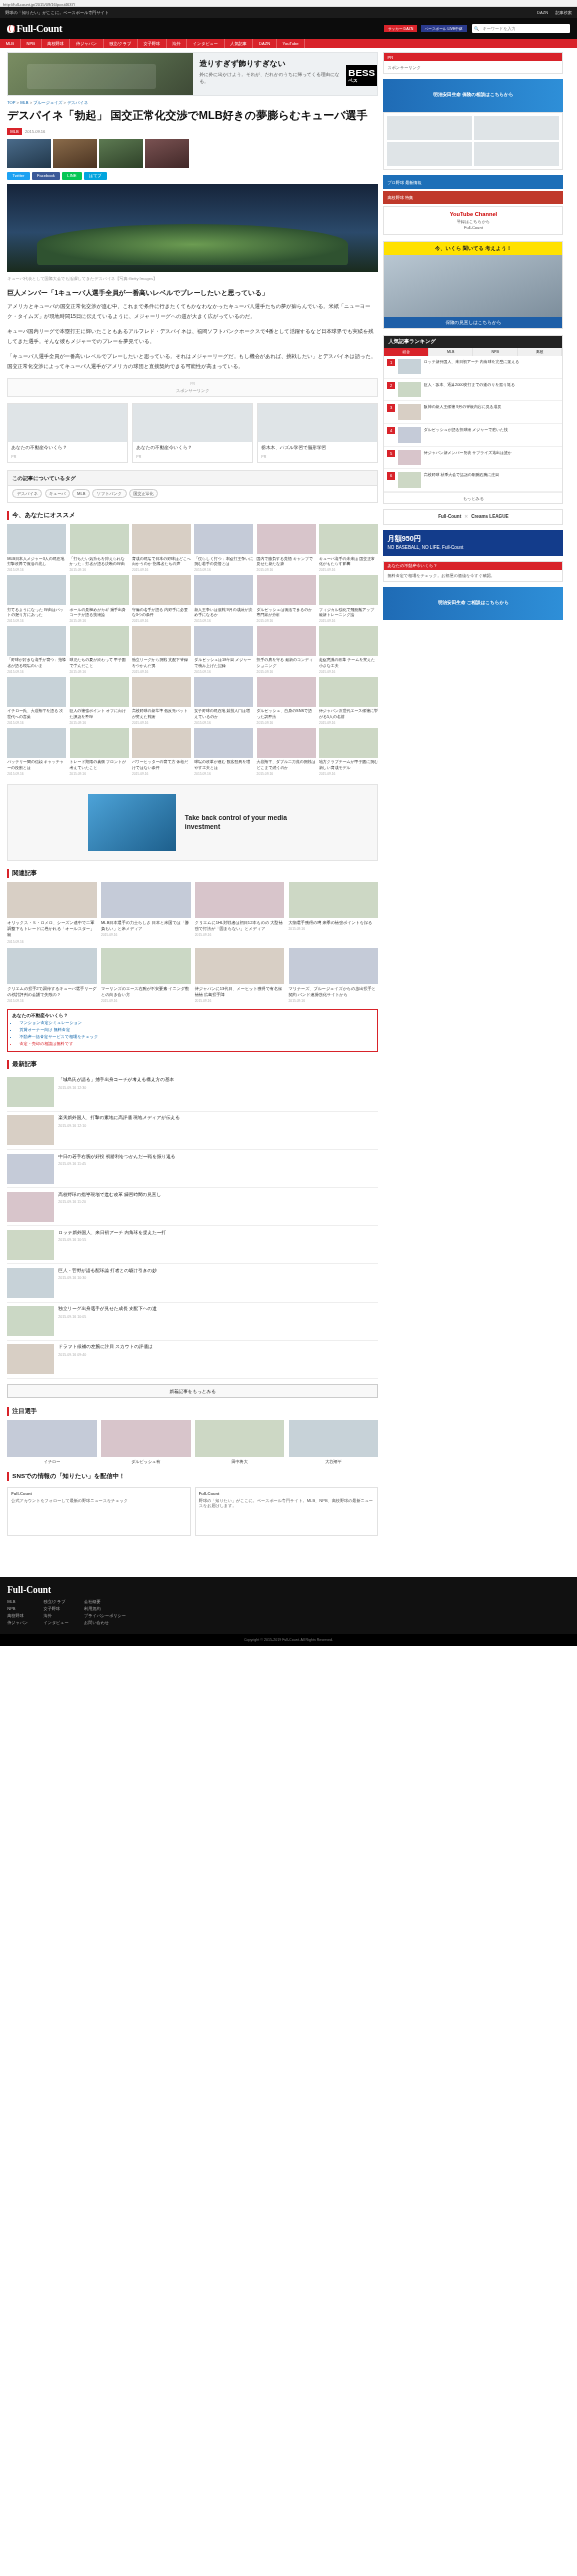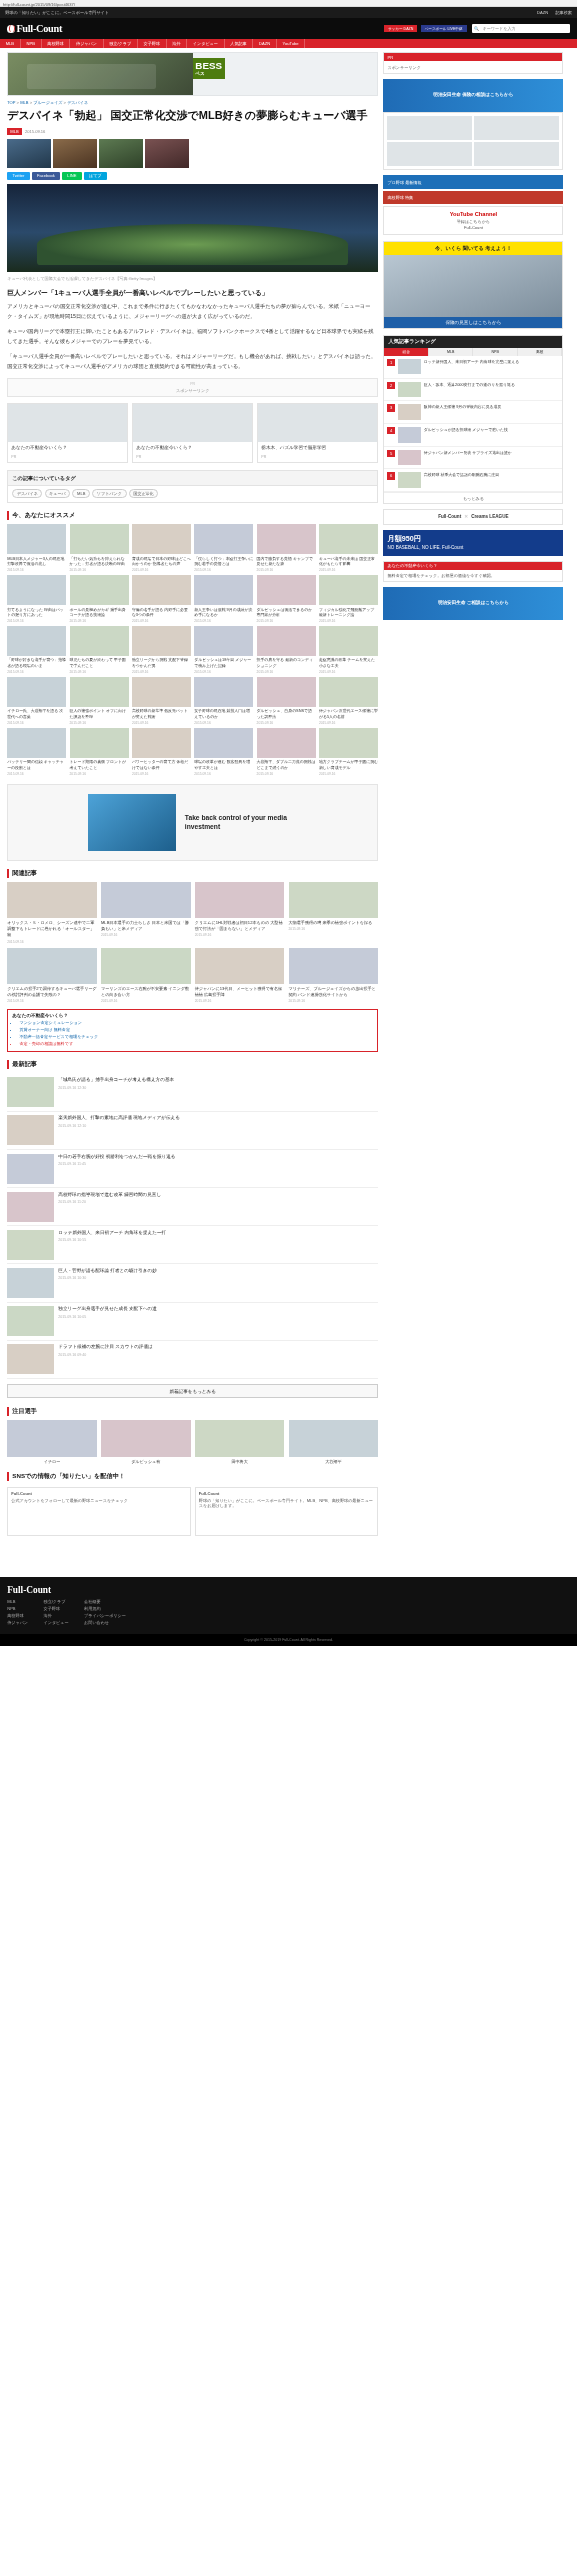--- a/index.html
+++ b/index.html
@@ -59,21 +59,21 @@
   }
   .hero-img { width:185px; background:linear-gradient(140deg,#7a8d62,#55684a 60%,#3e4a36); position:relative; }
   .hero-img:after{
     content:""; position:absolute; left:10%; top:25%; width:70%; height:60%;
     background:rgba(255,255,255,.12); border-radius:2.1px;
   }
   .hero-txt { flex:1; padding:5.2px 6.2px; }
   .hero-txt h3 { margin:0 0 3.1px 0; font-size:7.7px; font-weight:bold; color:#111; }
   .hero-txt p { margin:0; font-size:4.6px; color:#555; line-height:1.5; }
   .hero-logo { width:31px; display:flex; align-items:flex-start; justify-content:center; padding-top:4.1px; }
-  .bess-badge { background:#4d7c0f; color:#fff; font-weight:bold; font-size:4.6px; padding:3.1px 2.6px 2.1px; line-height:1.1; }
+  .bess-badge { background:#000000; color:#fff; font-weight:bold; font-size:4.6px; padding:3.1px 2.6px 2.1px; line-height:1.1;margin-top:7px; }
   .bess-badge .b { font-size:9.8px; display:block; }
 
   .crumbs { font-size:4.1px; color:#777; margin:2.1px 0 3.1px; }
   .crumbs span { color:#0b62a8; }
 
   h1.article-title {
     font-size:11px; line-height:1.45; margin:0 0 4.1px 0; color:#111; font-weight:bold;
   }
   .meta-row { display:flex; align-items:center; gap:3.1px; margin-bottom:4.1px; }
   .badge-cat { background:#d8232a; color:#fff; font-size:4.1px; padding:1px 3.1px; }
@@ -228,20 +228,24 @@
   <div class="ni">人気記事</div>
   <div class="ni">DAZN</div>
   <div class="ni">YouTube</div>
 </div>
 
 <div class="page">
   <div class="col-main">
 
     <div class="hero">
       <div class="hero-img"></div>
+      <div class="hero-txt">
+        <h3>造りすぎず飾りすぎない</h3>
+        <p>外に外に出かけよう。それが、だれかのうちに帰ってくる理由になる。</p>
+      </div>
       <div class="hero-logo">
         <div class="bess-badge">
           <span class="b">BESS</span>
           <span>ベス</span>
         </div>
       </div>
     </div>
 
     <div class="crumbs">
       <span>TOP</span> &gt;

